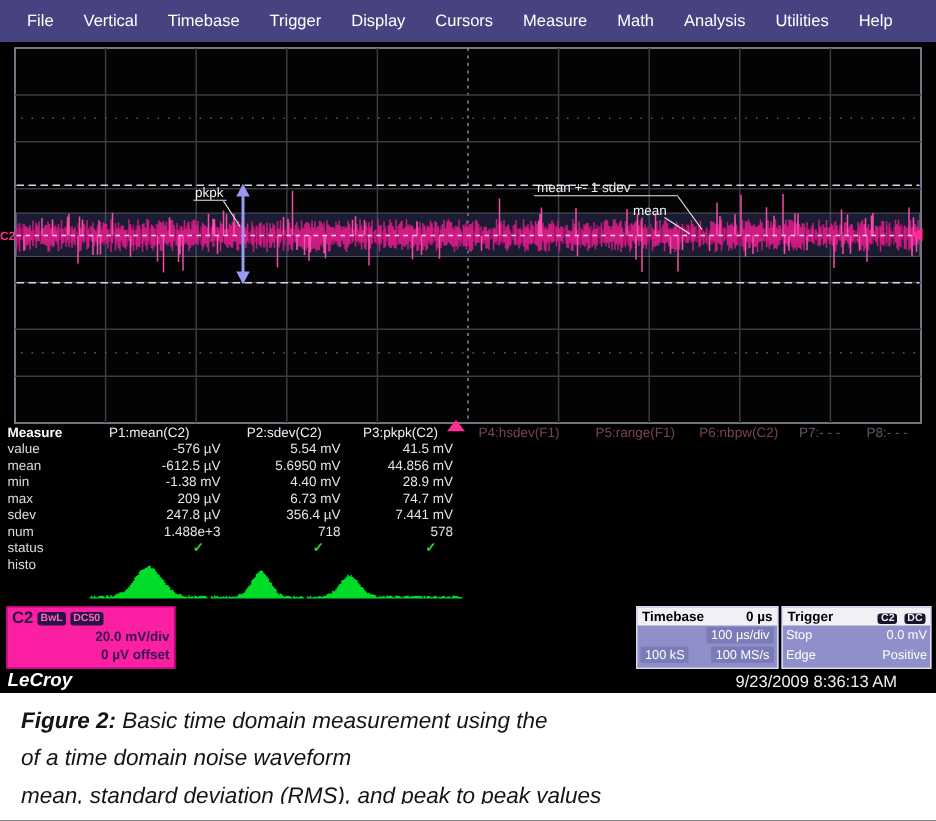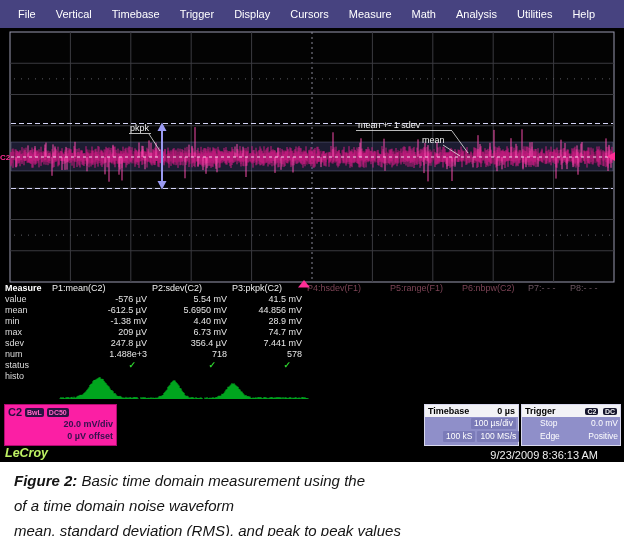--- a/index.html
+++ b/index.html
@@ -14,43 +14,43 @@
   .c2mark{fill:#ff2e96;font-size:8px;font-weight:bold;font-family:"Liberation Sans",sans-serif;}
   .dash-cursor{stroke:#d4d4f6;stroke-dasharray:5 3;stroke-width:1;}
   .dash-mean{stroke:#f2dcEC;stroke-dasharray:3 3;stroke-width:1;}
   .leader{stroke:#e8e8e8;stroke-width:0.8;}
   
   .measure{position:absolute;left:0;top:283px;width:624px;display:grid;
     grid-template-columns:52px 100px 80px 75px 83px 72px 66px 42px 48px;
     grid-auto-rows:11px;font-size:9px;line-height:11px;color:#e6e6e6;z-index:2;}
   .m-label{grid-column:1;padding-left:5px;color:#dcdcdc;}
   .m-title{font-weight:bold;color:#ffffff;}
-  .hdr{text-align:left;padding-right:5px;color:#f0f0f0;white-space:nowrap;}
+  .hdr{text-align:center;padding-right:5px;color:#f0f0f0;white-space:nowrap;}
   .hdr-dim{color:#7c4355;}
   .hdr-off{color:#6b5560;}
   .m-val{text-align:right;padding-right:5px;white-space:nowrap;}
   .m-check{text-align:right;padding-right:16px;font-weight:bold;}
   #histo-svg{position:absolute;left:50px;top:376px;z-index:2;}
   
   .chan-box{position:absolute;left:4px;top:404px;width:113px;height:42px;background:#fb1fa4;border:1px solid #b00b70;box-sizing:border-box;padding:1px 3px;z-index:2;}
   .chan-top{display:flex;align-items:center;gap:3px;line-height:12px;}
   .chan-name{font-weight:bold;font-size:11px;color:#23103f;}
   .badge{background:#2a1342;color:#ff66c4;font-size:7px;padding:0 2px;border-radius:2px;font-weight:bold;line-height:9px;}
   .chan-line{text-align:right;font-size:9px;font-weight:bold;color:#33114d;line-height:12px;}
   
   .tb-box{position:absolute;left:424px;top:404px;width:95px;height:42px;}
   .trg-box{position:absolute;left:521px;top:404px;width:100px;height:42px;}
   .info-box{background:#8f8fc9;border:1px solid #d8d8ee;box-sizing:border-box;font-size:8.5px;color:#fff;z-index:2;}
   .box-hdr{background:#f2f2f6;color:#000;font-weight:bold;font-size:9px;display:flex;justify-content:space-between;align-items:center;padding:0 3px;line-height:12px;}
   .box-row{display:flex;justify-content:flex-end;padding:1px 2px;gap:2px;line-height:11px;}
-  .split{justify-content:space-between;margin-left:16px;}
+  .split{justify-content:space-between;}
   .chip{background:#7b7bb8;padding:0 3px;border-radius:1px;white-space:nowrap;}
   .tbadge{background:#14142c;color:#eeeeee;font-size:7px;padding:0 2px;border-radius:2px;margin-left:2px;font-weight:bold;line-height:9px;}
   .timestamp{position:absolute;right:26px;top:449px;font-size:11px;color:#f0f0f0;z-index:2;}
-  .logo{position:absolute;left:5px;top:446px;font-size:12.5px;font-weight:bold;font-style:italic;color:#bef264;z-index:2;}
+  .logo{position:absolute;left:5px;top:446px;font-size:12.5px;font-weight:bold;font-style:italic;color:#ffffff;z-index:2;}
   
   .caption{position:absolute;left:9px;top:462px;width:624px;height:85px;background:#fff;color:#141414;font-style:italic;font-size:15px;line-height:25px;padding:6px 5px;box-sizing:border-box;}
   .cap-label{font-weight:bold;}
 </style>
 </head>
 <body>
 
 <div class="page">
   <div class="screen">
 

